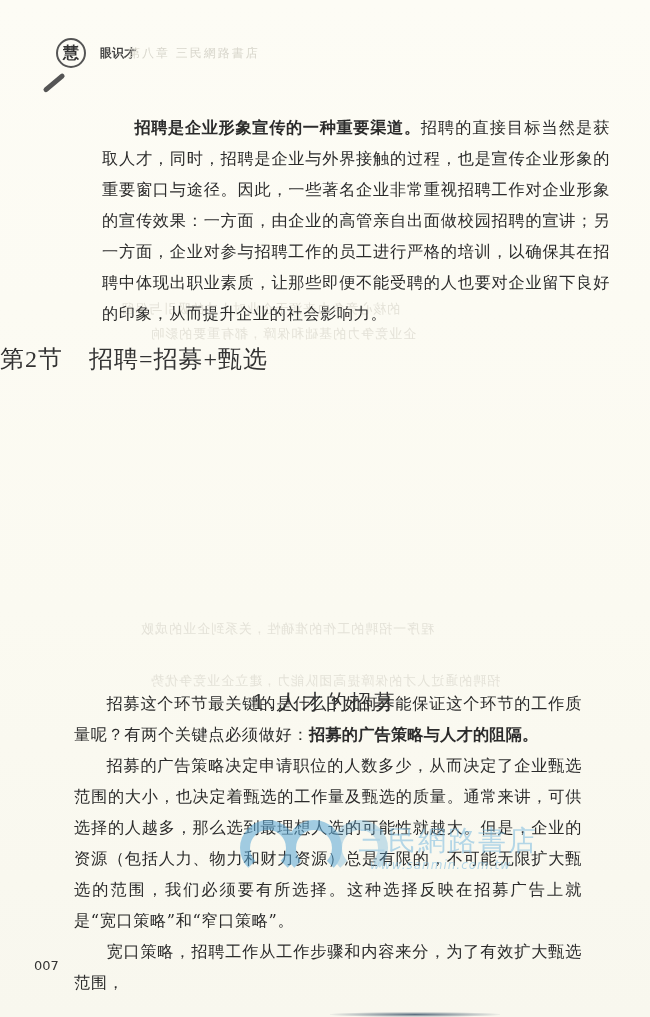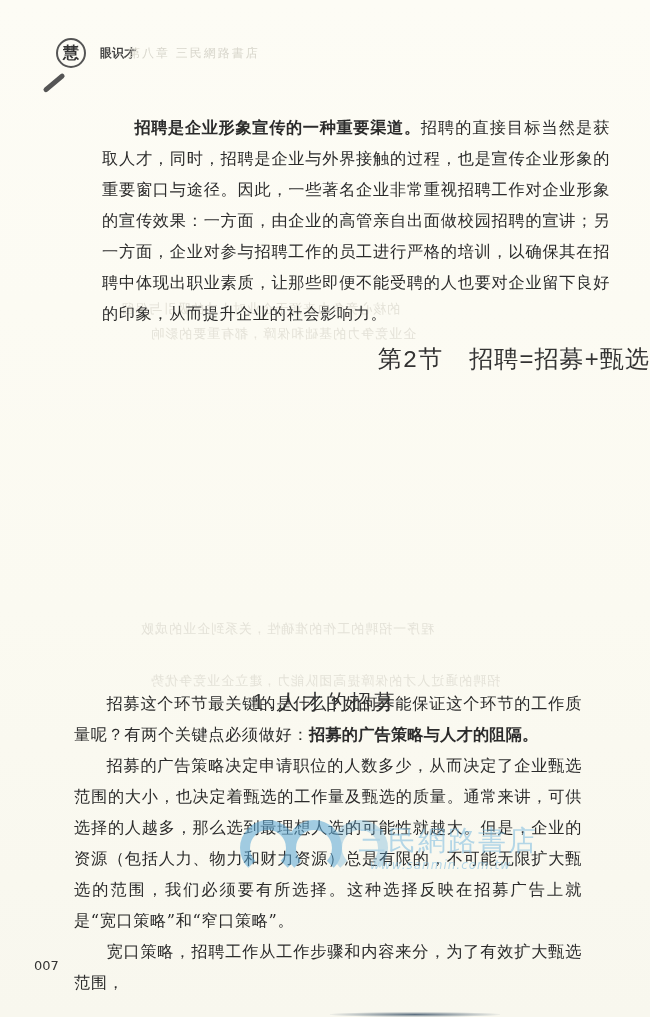--- a/index.html
+++ b/index.html
@@ -102,22 +102,22 @@
     .text-block strong {
       font-family: "DejaVu Sans", sans-serif;
       font-weight: bold;
       letter-spacing: 0.2px;
     }
     .section-heading {
       position: absolute;
       left: 0;
       width: 650px;
       top: 343px;
-      text-align: right;
-      font-family: Liberation Mono, monospace;
+      text-align: left;
+      font-family: Liberation Serif, serif;
       font-size: 24px;
       color: #333;
       letter-spacing: 1px;
     }
     .section-heading .num {
       margin-right: 26px;
     }
     .sub-heading {
       position: absolute;
       left: 0;

